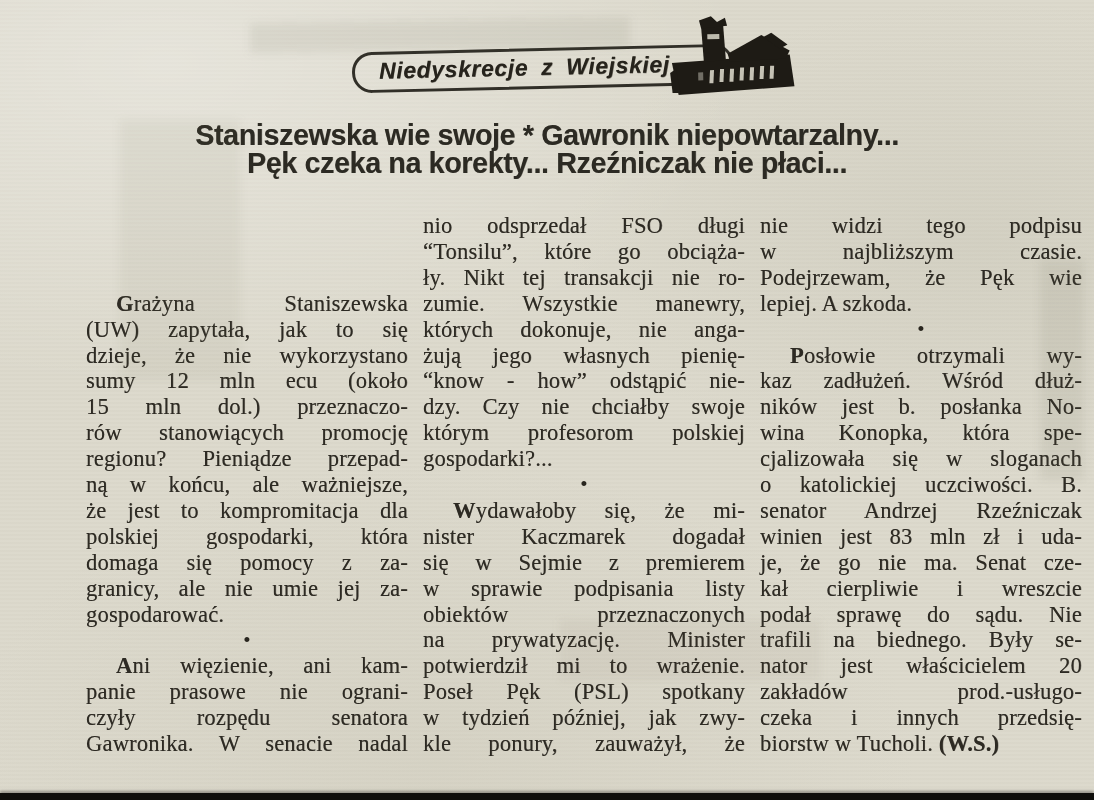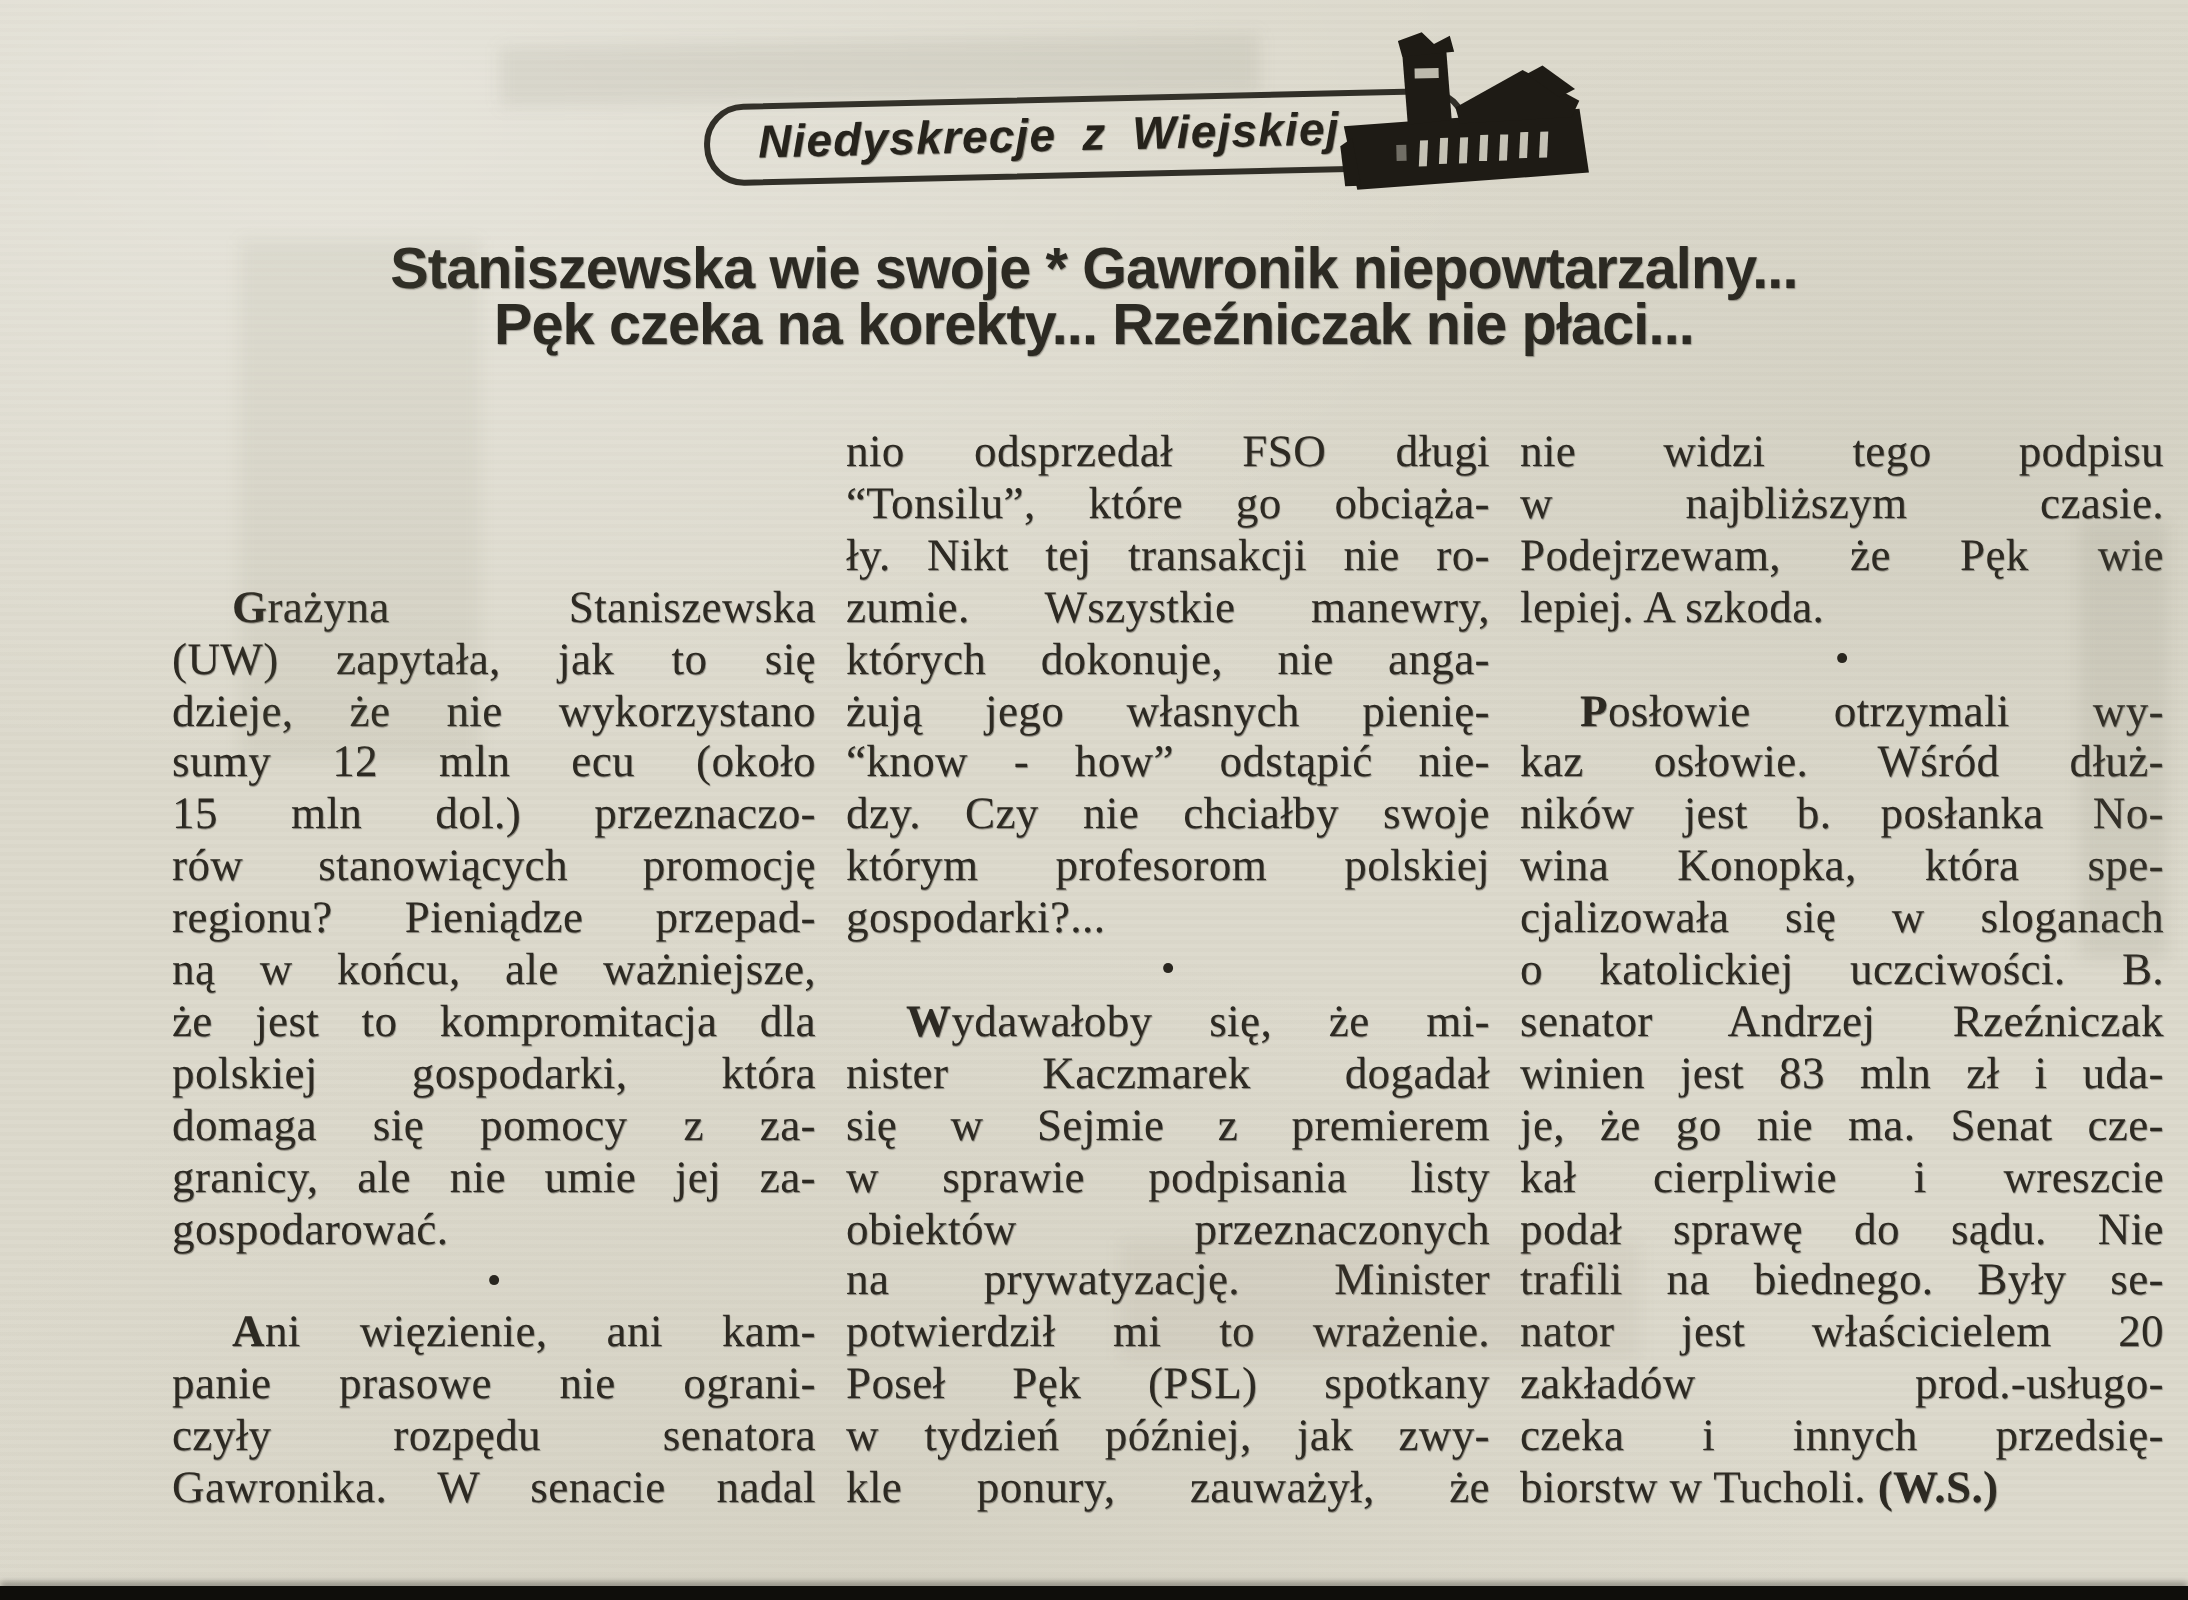--- a/index.html
+++ b/index.html
@@ -192,21 +192,21 @@
     <div class="col">
         <div class="para">
           <div class="line">nie widzi tego podpisu</div>
           <div class="line">w najbliższym czasie.</div>
           <div class="line">Podejrzewam, że Pęk wie</div>
           <div class="line endline">lepiej. A szkoda.</div>
         </div>
         <div class="bullet-row">•</div>
         <div class="para">
           <div class="line indent"><b>P</b>osłowie otrzymali wy-</div>
-          <div class="line">kaz osłowie. Wśród dłuż-</div>
+          <div class="line">kaz zadłużeń. Wśród dłuż-</div>
           <div class="line">ników jest b. posłanka No-</div>
           <div class="line">wina Konopka, która spe-</div>
           <div class="line">cjalizowała się w sloganach</div>
           <div class="line">o katolickiej uczciwości. B.</div>
           <div class="line">senator Andrzej Rzeźniczak</div>
           <div class="line">winien jest 83 mln zł i uda-</div>
           <div class="line">je, że go nie ma. Senat cze-</div>
           <div class="line">kał cierpliwie i wreszcie</div>
           <div class="line">podał sprawę do sądu. Nie</div>
           <div class="line">trafili na biednego. Były se-</div>

